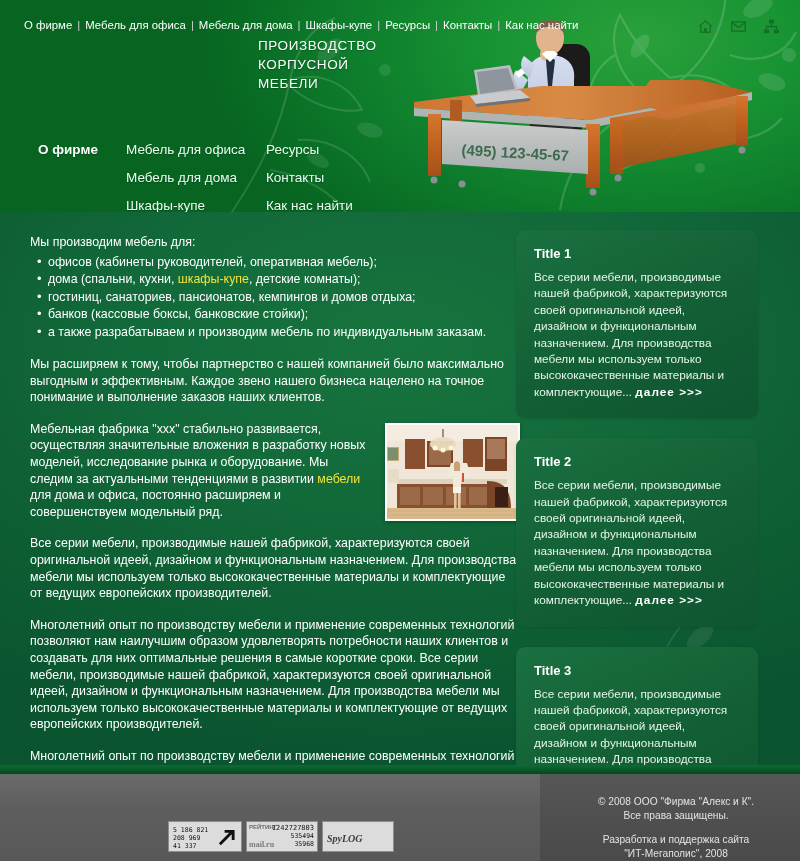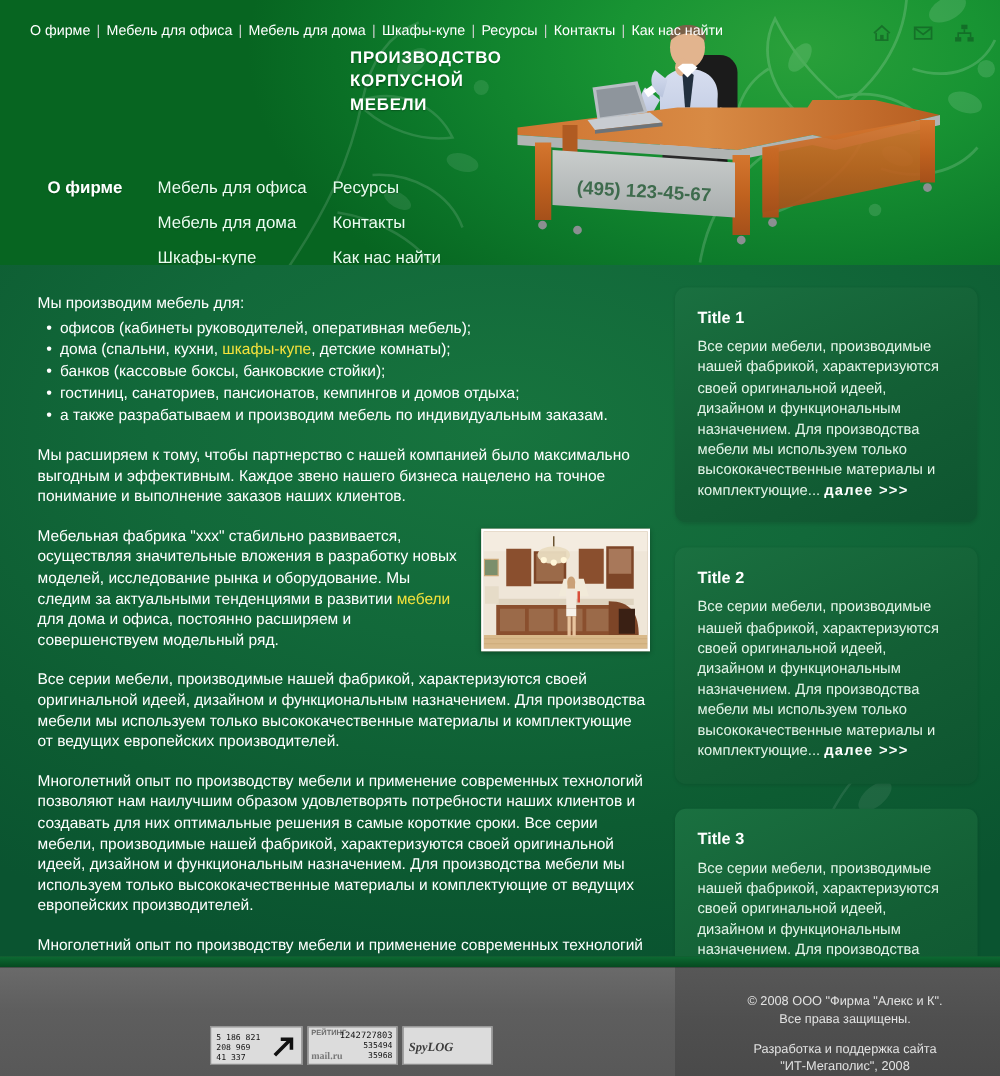--- a/index.html
+++ b/index.html
@@ -33,23 +33,23 @@
   .logo-box {
     position: absolute; left: 20px; top: 12px; width: 235px; height: 100px;
     background: linear-gradient(135deg, #0b5c28 0%, #0a6b2c 45%, #065421 100%);
     border-radius: 2px;
     box-shadow: 0 3px 9px rgba(0,0,0,.28);
     overflow: hidden;
   }
   .logo-svg { position: absolute; left: 0; top: 0; }
 
   .header-slogan {
-    position: absolute; left: 280px; top: 36px;
+    position: absolute; left: 258px; top: 36px;
     color: #ffffff; font-size: 13.5px; letter-spacing: .6px;
-    line-height: 19px; font-weight: 700; text-transform: uppercase;
+    line-height: 19px; font-weight: 400; text-transform: uppercase;
     text-shadow: 0 1px 1px rgba(0,0,0,.25);
   }
   .header-slogan div { white-space: nowrap; }
 
   .top-icons { position: absolute; right: 20px; top: 18px; display: flex; gap: 16px; }
   .top-icons .ic { width: 17px; height: 17px; opacity: .42; cursor: pointer; }
 
   
   .desk-photo { position: absolute; left: 400px; top: 8px; width: 360px; height: 204px; }
 
@@ -324,22 +324,22 @@
         <ellipse cx="90" cy="175" rx="13" ry="7" transform="rotate(28 90 175)"></ellipse>
       </g>
     </svg>
 
     <div class="content">
       <p class="lead">Мы производим мебель для:</p>
 
       <ul class="bullets">
         <li><span>офисов (кабинеты руководителей, оперативная мебель);</span></li>
         <li><span>дома (спальни, кухни, </span><a class="hl">шкафы-купе</a><span>, детские комнаты);</span></li>
+        <li><span>гостиниц, санаториев, пансионатов, кемпингов и домов отдыха;</span></li>
         <li><span>банков (кассовые боксы, банковские стойки);</span></li>
-        <li><span>гостиниц, санаториев, пансионатов, кемпингов и домов отдыха;</span></li>
         <li><span>а также разрабатываем и производим мебель по индивидуальным заказам.</span></li>
       </ul>
 
       <p>Мы расширяем к тому, чтобы партнерство с нашей компанией было максимально выгодным и эффективным. Каждое звено нашего бизнеса нацелено на точное понимание и выполнение заказов наших клиентов.</p>
 
       <div class="kitchen-photo">
         <svg viewBox="0 0 131 94" width="131" height="94">
           <rect width="131" height="94" fill="#efe6d8"></rect>
           <rect x="0" y="0" width="131" height="16" fill="#f4ece0"></rect>
 
@@ -388,21 +388,21 @@
         </svg>
       </div>
 
       <p><span>Мебельная фабрика "ххх" стабильно развивается, осуществляя значительные вложения в разработку новых моделей, исследование рынка и оборудование. Мы следим за актуальными тенденциями в развитии </span><a class="hl">мебели</a><span> для дома и офиса, постоянно расширяем и совершенствуем модельный ряд.</span></p>
 
       <p>Все серии мебели, производимые нашей фабрикой, характеризуются своей оригинальной идеей, дизайном и функциональным назначением. Для производства мебели мы используем только высококачественные материалы и комплектующие от ведущих европейских производителей.</p>
       <p>Многолетний опыт по производству мебели и применение современных технологий позволяют нам наилучшим образом удовлетворять потребности наших клиентов и создавать для них оптимальные решения в самые короткие сроки. Все серии мебели, производимые нашей фабрикой, характеризуются своей оригинальной идеей, дизайном и функциональным назначением. Для производства мебели мы используем только высококачественные материалы и комплектующие от ведущих европейских производителей.</p>
       <p>Многолетний опыт по производству мебели и применение современных технологий позволяют нам наилучшим образом удовлетворять потребности наших клиентов и создавать для них оптимальные решения в самые короткие сроки.</p>
     </div>
 
-    <div class="panels" style="top:18px;left:540px;position:absolute;">
+    <div class="panels" style="top:18px;left:516px;position:absolute;">
       <div class="panel">
         <h3>Title 1</h3>
         <p><span>Все серии мебели, производимые нашей фабрикой, характеризуются своей оригинальной идеей, дизайном и функциональным назначением. Для производства мебели мы используем только высококачественные материалы и комплектующие...</span> <a class="more">далее &gt;&gt;&gt;</a></p>
       </div>
       <div class="panel">
         <h3>Title 2</h3>
         <p><span>Все серии мебели, производимые нашей фабрикой, характеризуются своей оригинальной идеей, дизайном и функциональным назначением. Для производства мебели мы используем только высококачественные материалы и комплектующие...</span> <a class="more">далее &gt;&gt;&gt;</a></p>
       </div>
       <div class="panel">
         <h3>Title 3</h3>

